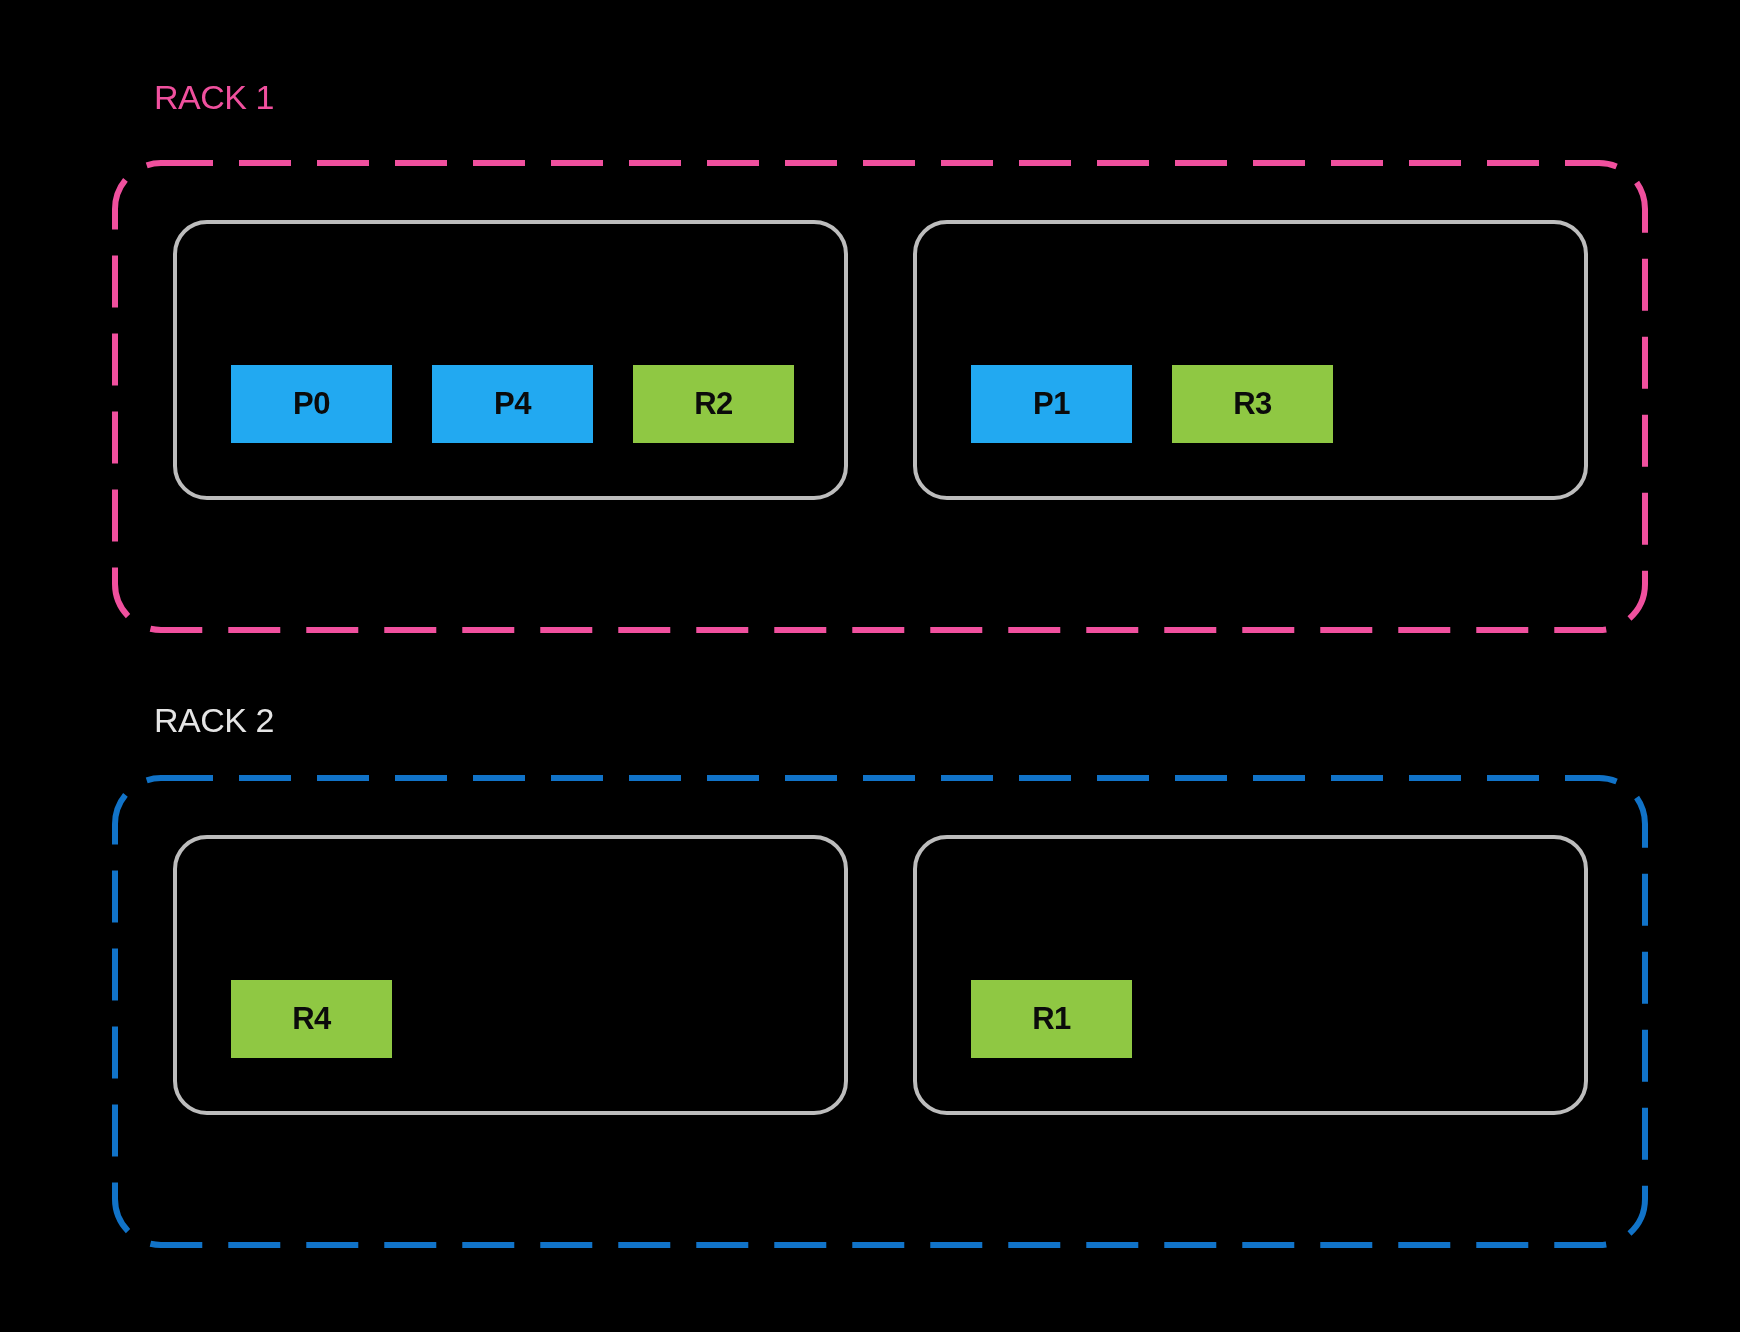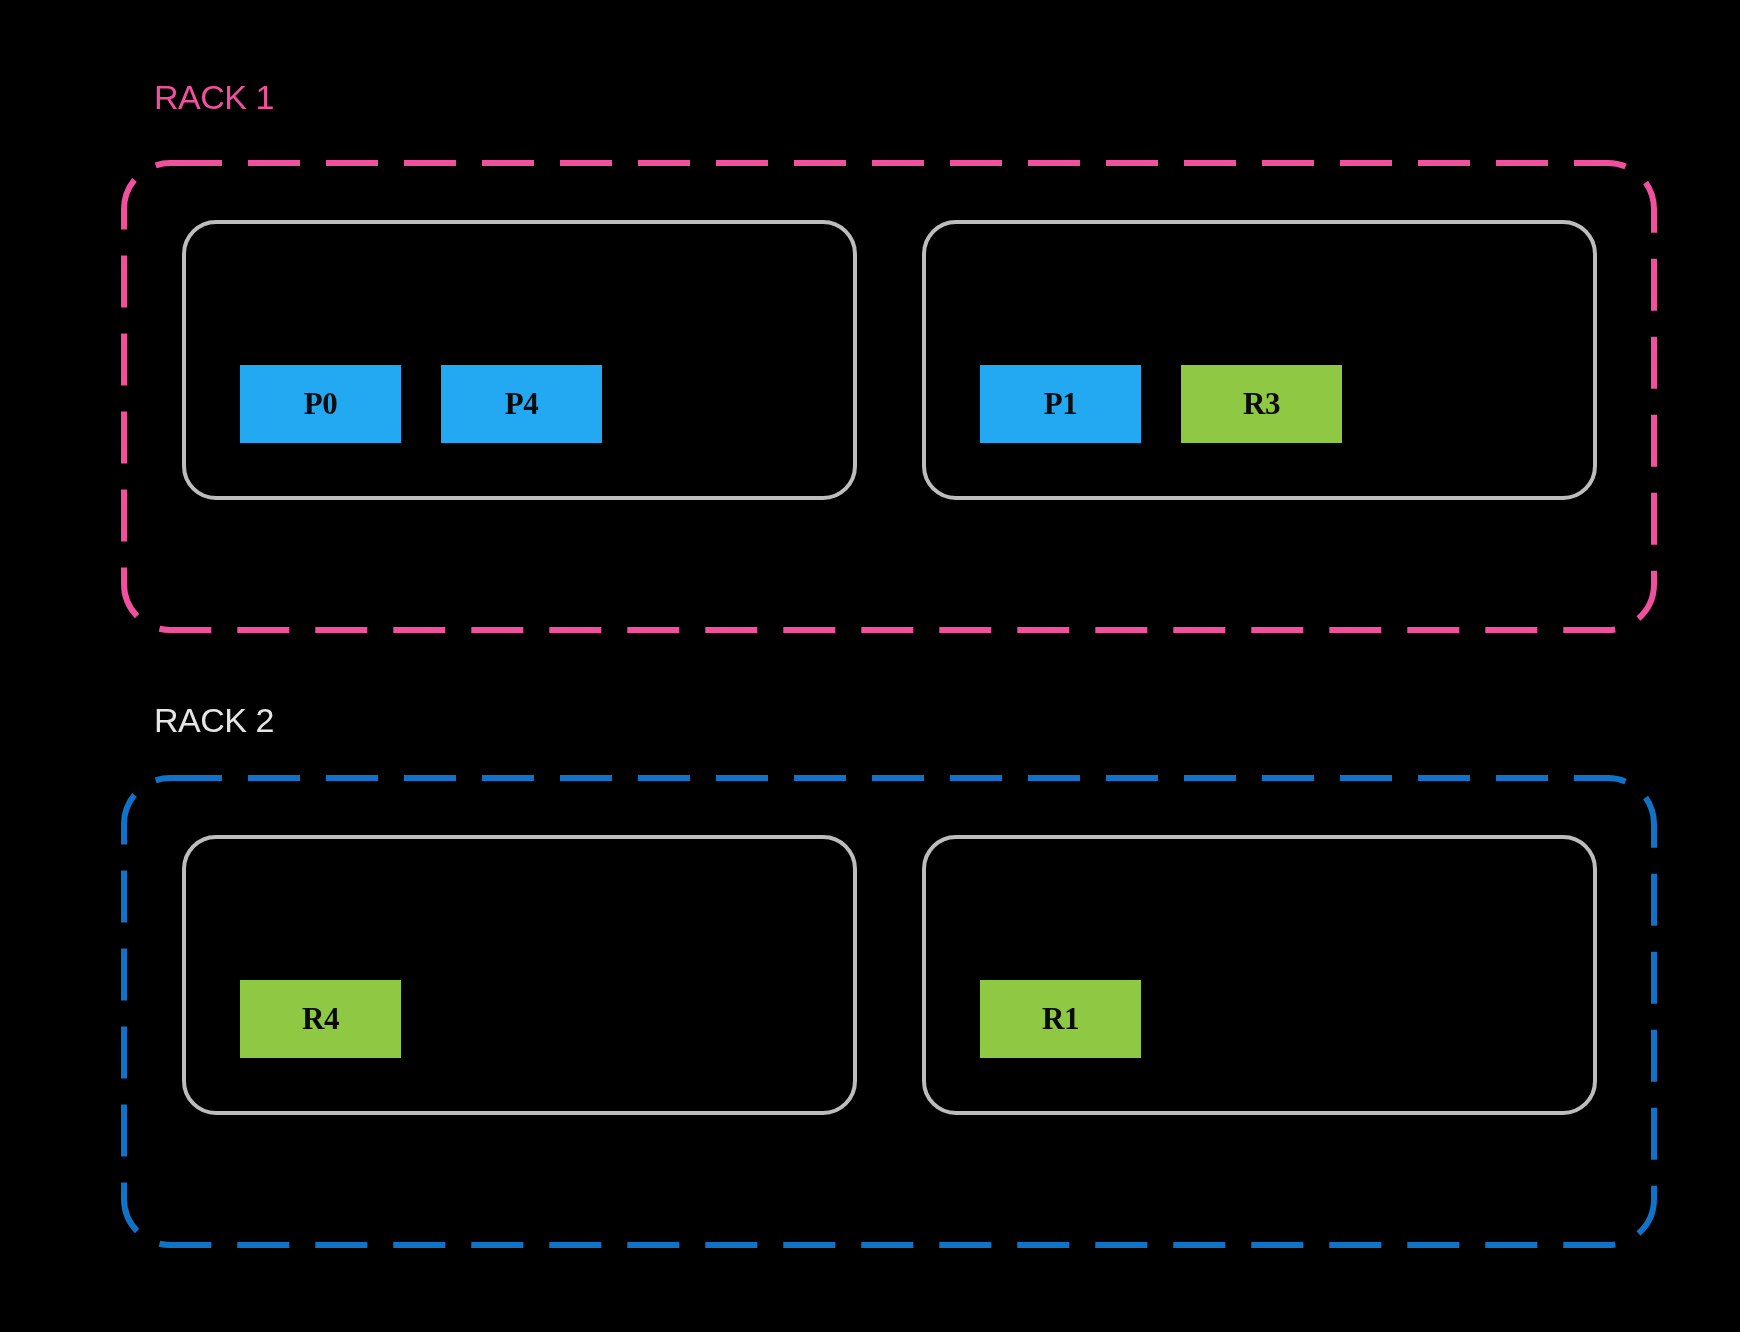--- a/index.html
+++ b/index.html
@@ -23,24 +23,23 @@
     letter-spacing: -0.5px;
     line-height: 1;
     white-space: nowrap;
     margin-left: 31px;
   }
   .rack-label.rack1 { top: 80px;  color: #F0509E; }
   .rack-label.rack2 { top: 703px; color: #e5e5e5; }
 
   .rack-area {
     position: absolute;
-    left: 121px;
+    left: 112px;
     width: 1536px;
     height: 473px;
-    font-family: Liberation Serif, serif;
   }
   .rack-area.rack1 { top: 160px; }
   .rack-area.rack2 { top: 775px; }
 
   .rack-border-svg {
     position: absolute;
     left: 0;
     top: 0;
     width: 1536px;
     height: 473px;
@@ -90,20 +89,21 @@
 
   <div class="rack-area rack1">
     <svg class="rack-border-svg" viewBox="0 0 1536 473">
       <rect x="3" y="3" width="1530" height="467" rx="46" ry="46" fill="none" stroke-width="6" stroke-dasharray="52 26" stroke="#F0509E"></rect>
     </svg>
 
     <div class="host host-a">
       <div class="block-row">
         <div class="block blue">P0</div>
         <div class="block blue">P4</div>
+        <div class="block green">R2</div>
       </div>
     </div>
 
     <div class="host host-b">
       <div class="block-row">
         <div class="block blue">P1</div>
         <div class="block green">R3</div>
       </div>
     </div>
   </div>

